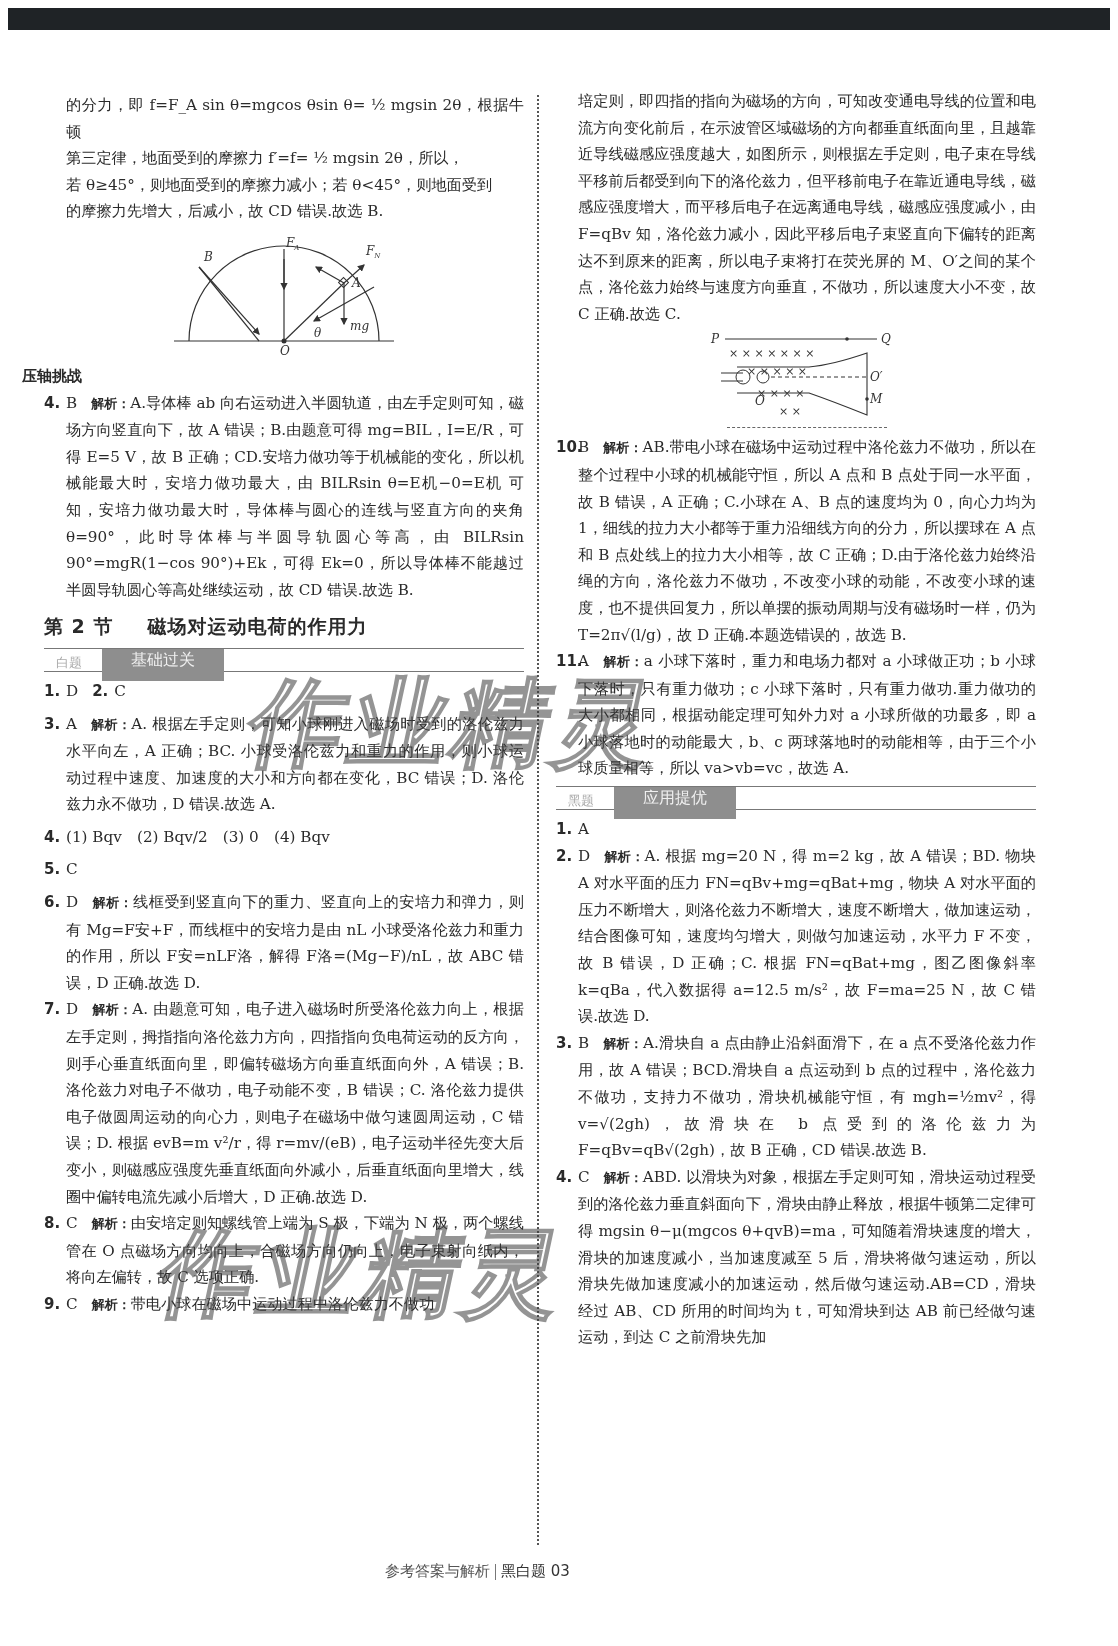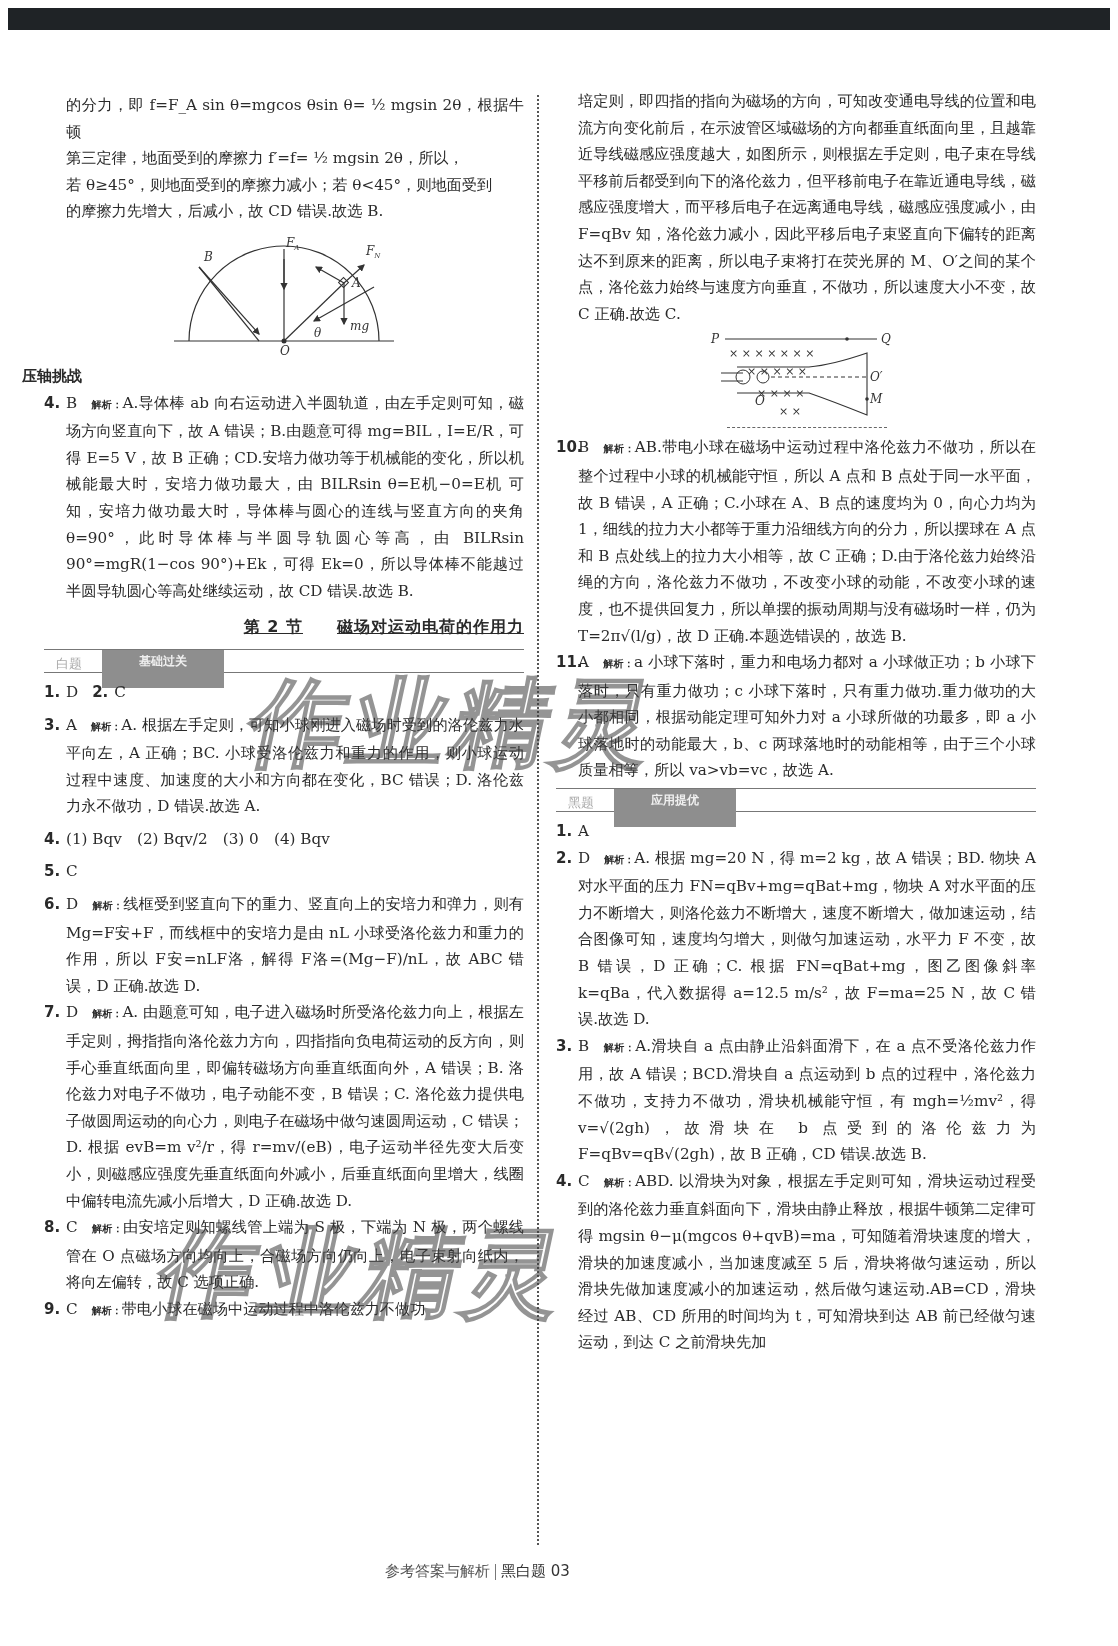--- a/index.html
+++ b/index.html
@@ -10,32 +10,32 @@
   .col { position:absolute; top:92px; width:480px; font-size:15.2px; line-height:26.6px; }
   .col.left { left:44px; }
   .col.right { left:556px; top:88px; }
   .divider { position:absolute; left:537px; top:95px; height:1450px;
              border-left:2px dotted #555; }
   p { margin:0; text-align:justify; text-align-last:left; }
   .item { position:relative; padding-left:0; }
   .num { font-family:"DejaVu Sans","Liberation Sans",sans-serif; font-weight:bold;
          font-size:15px; margin-left:-22px; display:inline-block; width:22px; }
   .ans { margin-right:14px; }
-  .jx { font-family:"DejaVu Sans","Liberation Sans",sans-serif; font-weight:bold; font-size:10px; }
+  .jx { font-family:"DejaVu Sans","Liberation Sans",sans-serif; font-weight:bold; font-size:13px; }
   .indent { padding-left:22px; }
   .subhead { font-family:"DejaVu Sans","Liberation Sans",sans-serif; font-weight:bold;
              font-size:15px; margin:6px 0 0 -22px; }
   .section-title { font-family:"DejaVu Sans","Liberation Sans",sans-serif; font-weight:bold;
-                   font-size:16px; text-align:right; margin:10px 0 8px -22px; letter-spacing:1px;text-decoration:underline; }
+                   font-size:19px; text-align:left; margin:10px 0 8px -22px; letter-spacing:1px; }
   .section-title .sp { display:inline-block; width:34px; }
   .tagbar { position:relative; height:22px; border-top:1px solid #777; border-bottom:1px solid #777;
             margin:4px 0 6px -22px; width:480px; font-family:"DejaVu Sans","Liberation Sans",sans-serif; }
   .tagbar .t1 { position:absolute; left:12px; top:1px; font-size:13px; color:#aaa; }
-  .tagbar .t2 { position:absolute; left:58px; top:0; width:122px; height:38px; background:#8e8e8e;
-                color:#f0f0f0; font-size:12px; font-weight:bold; text-align:center; line-height:22px; }
+  .tagbar .t2 { position:absolute; left:58px; top:0; width:122px; height:32px; background:#8e8e8e;
+                color:#f0f0f0; font-size:16px; font-weight:normal; text-align:center; line-height:22px; }
   .fig { position:relative; margin:4px auto; }
   .footer { position:absolute; top:1562px; left:0; width:955px; text-align:center;
             font-family:"DejaVu Sans","Liberation Sans",sans-serif; font-size:15px; color:#555; }
   .footer .bar { display:inline-block; width:1px; height:16px; background:#777; vertical-align:middle; margin:0 5px; }
   .footer .b { color:#333; }
   .gap { height:6px; }
   .watermark { position:absolute; font-family:"DejaVu Sans","Liberation Sans",sans-serif; font-size:96px;
                color:transparent; -webkit-text-stroke:1.5px rgba(60,60,60,0.55); font-weight:bold;
                transform:skewX(-12deg); pointer-events:none; letter-spacing:6px; }
 </style>

